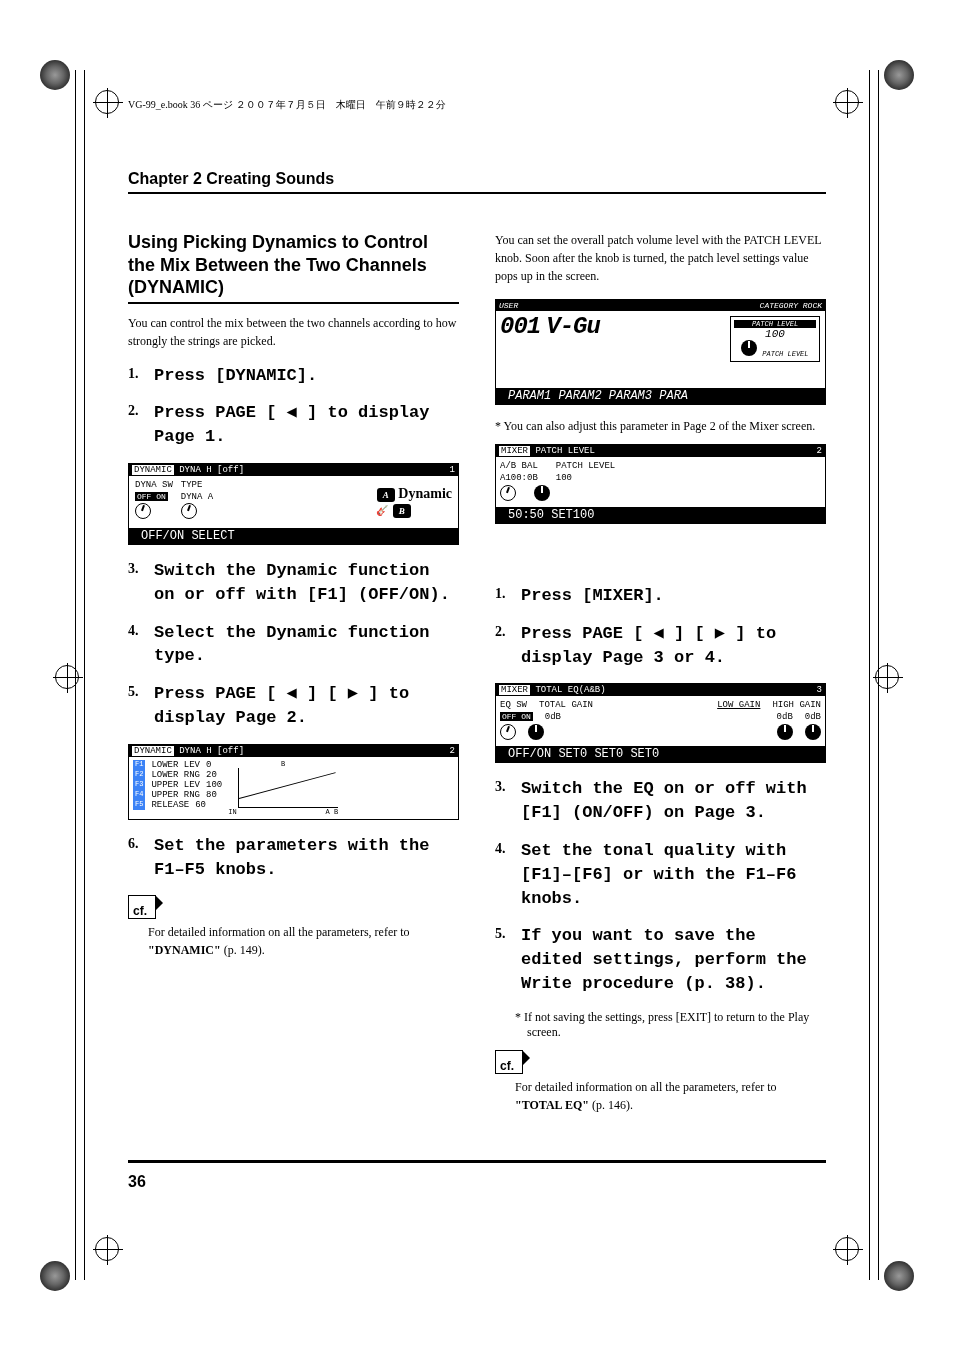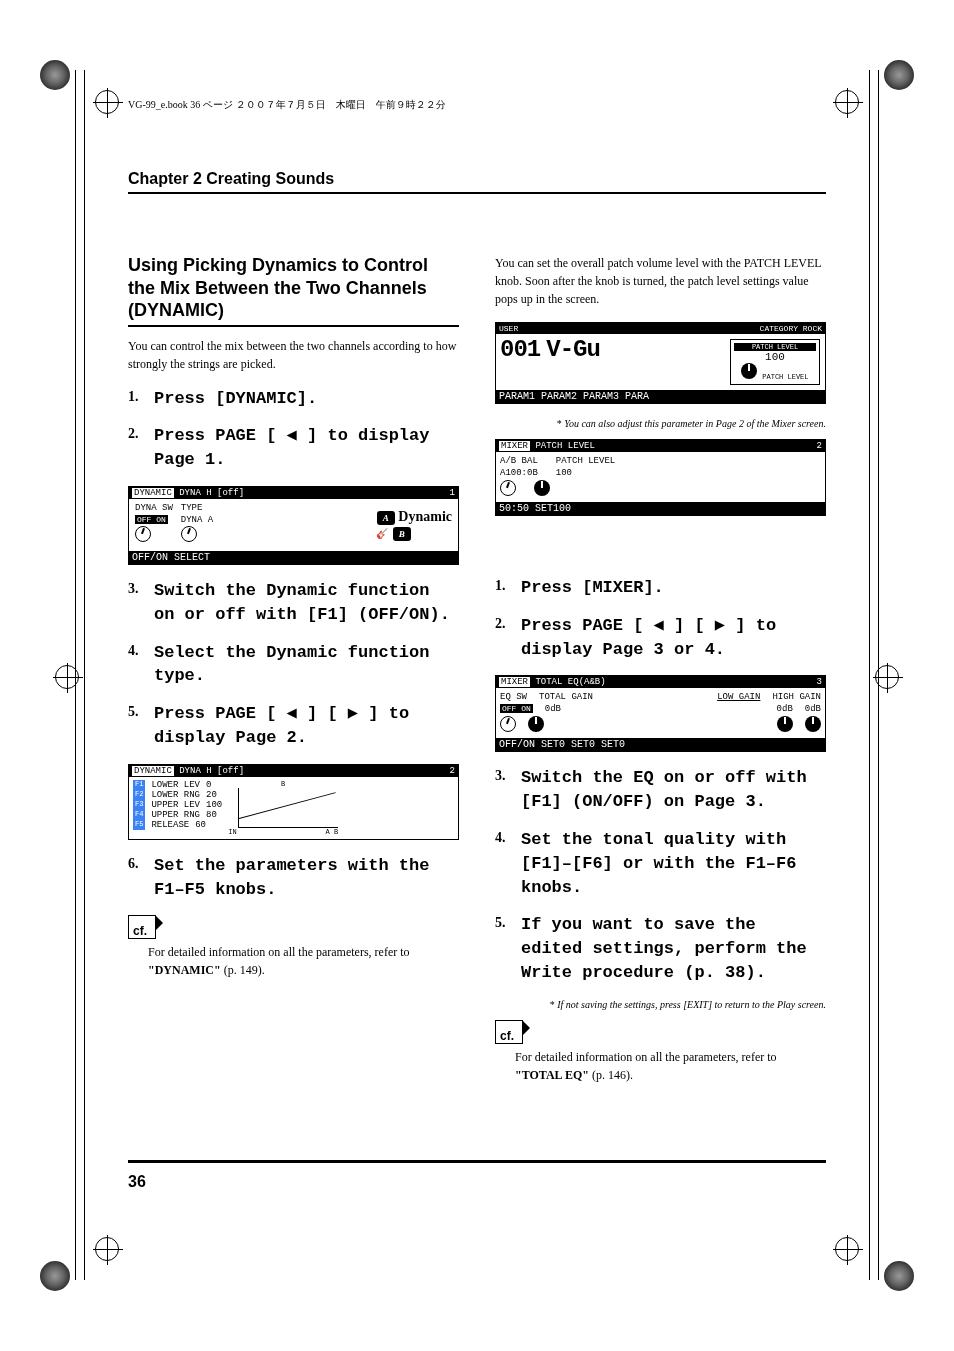--- a/index.html
+++ b/index.html
@@ -52,21 +52,21 @@
       top: 170px; left: 128px; right: 128px;
       bottom: 130px;
     }
     .chapter-title {
       font-family: Arial, sans-serif;
       font-size: 16px; font-weight: bold;
       border-bottom: 2px solid #000;
       padding-bottom: 4px;
     }
     .columns {
-      display: flex; gap: 36px; margin-top: 60px;
+      display: flex; gap: 36px; margin-top: 37px;
     }
     .col { flex: 1; }
     .section-title {
       font-family: Arial, sans-serif;
       font-size: 18px; font-weight: bold;
       line-height: 1.25;
       border-bottom: 2px solid #000;
       padding-bottom: 3px;
       margin-bottom: 10px;
     }
@@ -100,22 +100,22 @@
       position: relative;
     }
     .screen-header {
       background: #000; color: #fff;
       padding: 1px 3px;
       font-size: 9px;
       display: flex; justify-content: space-between;
     }
     .screen-footer {
       background: #000; color: #fff;
-      padding: 1px 3px;
-      font-size: 10px;
+      padding: 1px 12px;
+      font-size: 12px;
     }
     .screen-body {
       padding: 4px 6px;
       display: flex;
       align-items: center;
       gap: 8px;
       min-height: 44px;
     }
     .screen-col { font-size: 9px; line-height: 1.3; }
     .knob-icon {
@@ -171,23 +171,23 @@
       border-style: solid;
       border-width: 7px 0 7px 7px;
       border-color: transparent transparent transparent #fff;
     }
     .cf-body {
       font-size: 12px; line-height: 1.5;
       margin-left: 20px; margin-bottom: 16px;
     }
     .ref-bold { font-weight: bold; }
     .footnote {
-      font-size: 10px; font-style: italic;
+      font-size: 12px; 
       padding-left: 12px; text-indent: -12px;
-      margin-bottom: 10px; margin-top: 2px; text-align: right;
+      margin-bottom: 10px; margin-top: 2px;
     }
     .footnote::before { content: '* '; font-style: normal; }
     .mixer-body {
       padding: 4px; font-size: 9px;
     }
     .mixer-row { display: flex; gap: 18px; margin-bottom: 2px; }
     .knob-fill {
       display: inline-block; width: 16px; height: 16px;
       background: #000; border-radius: 50%;
       position: relative;
@@ -367,21 +367,21 @@
       <div class="cf-tag"><span class="cf-tag-inner">cf.</span></div>
       <div class="cf-body">
         <span>For detailed information on all the parameters, refer to </span><span class="ref-bold">"DYNAMIC"</span><span> (p. 149).</span>
       </div>
     </div>
 
     <div class="col">
       <div class="body-text">You can set the overall patch volume level with the PATCH LEVEL knob. Soon after the knob is turned, the patch level settings value pops up in the screen.</div>
 
       
-      <div class="screenshot" style="position:relative; height:82px;">
+      <div class="screenshot" style="position:relative; height:106px;font-style:italic;">
         <div class="mixer-top-row" style="background:#000;color:#fff;padding:1px 3px;">
           <span>USER</span>
           <span>CATEGORY ROCK</span>
         </div>
         <div style="padding:2px 4px;">
           <span class="big001">001</span>
           <span class="big001">V-Gu</span>
         </div>
         <div class="patch-pop">
           <div style="background:#000;color:#fff;font-size:7px;">PATCH LEVEL</div>

